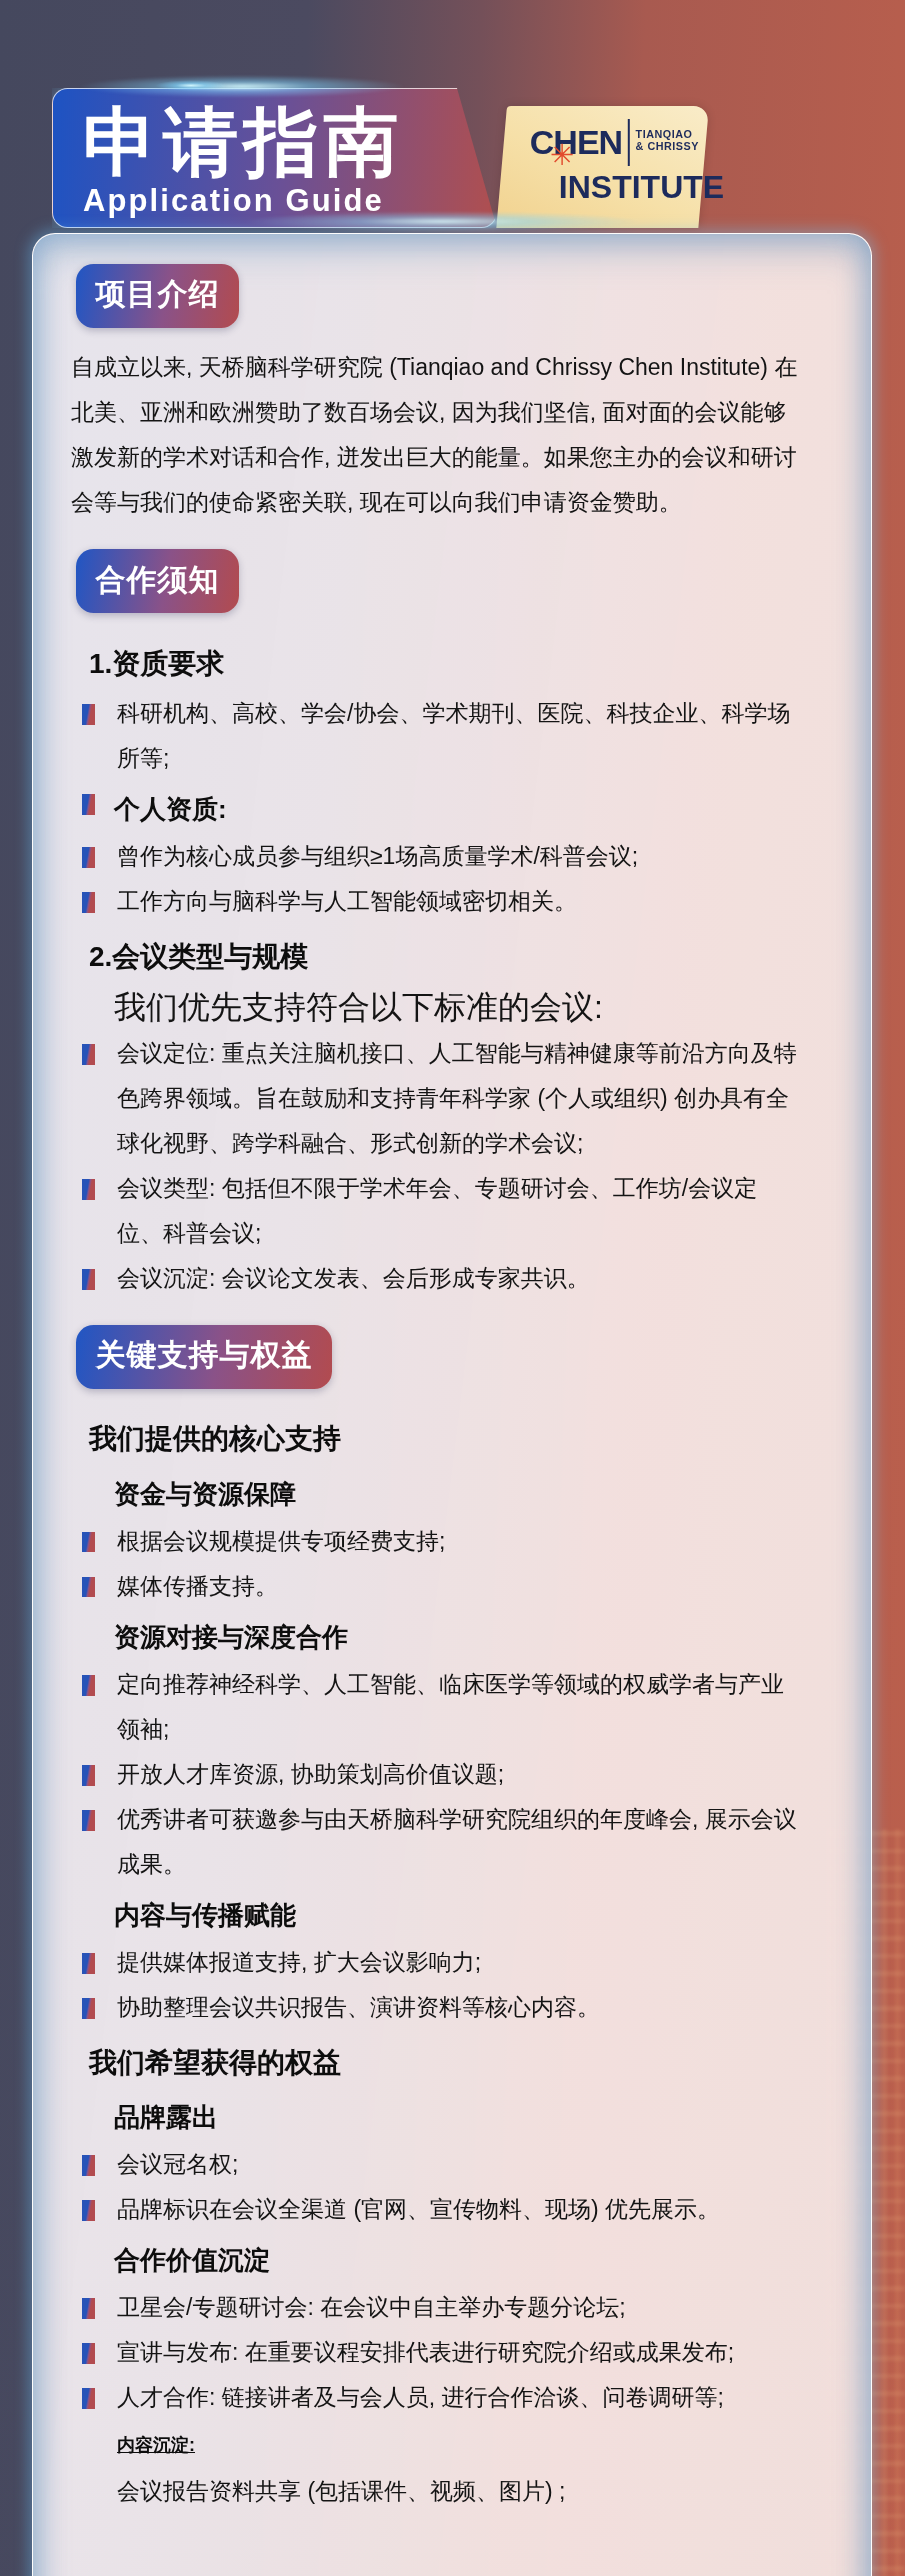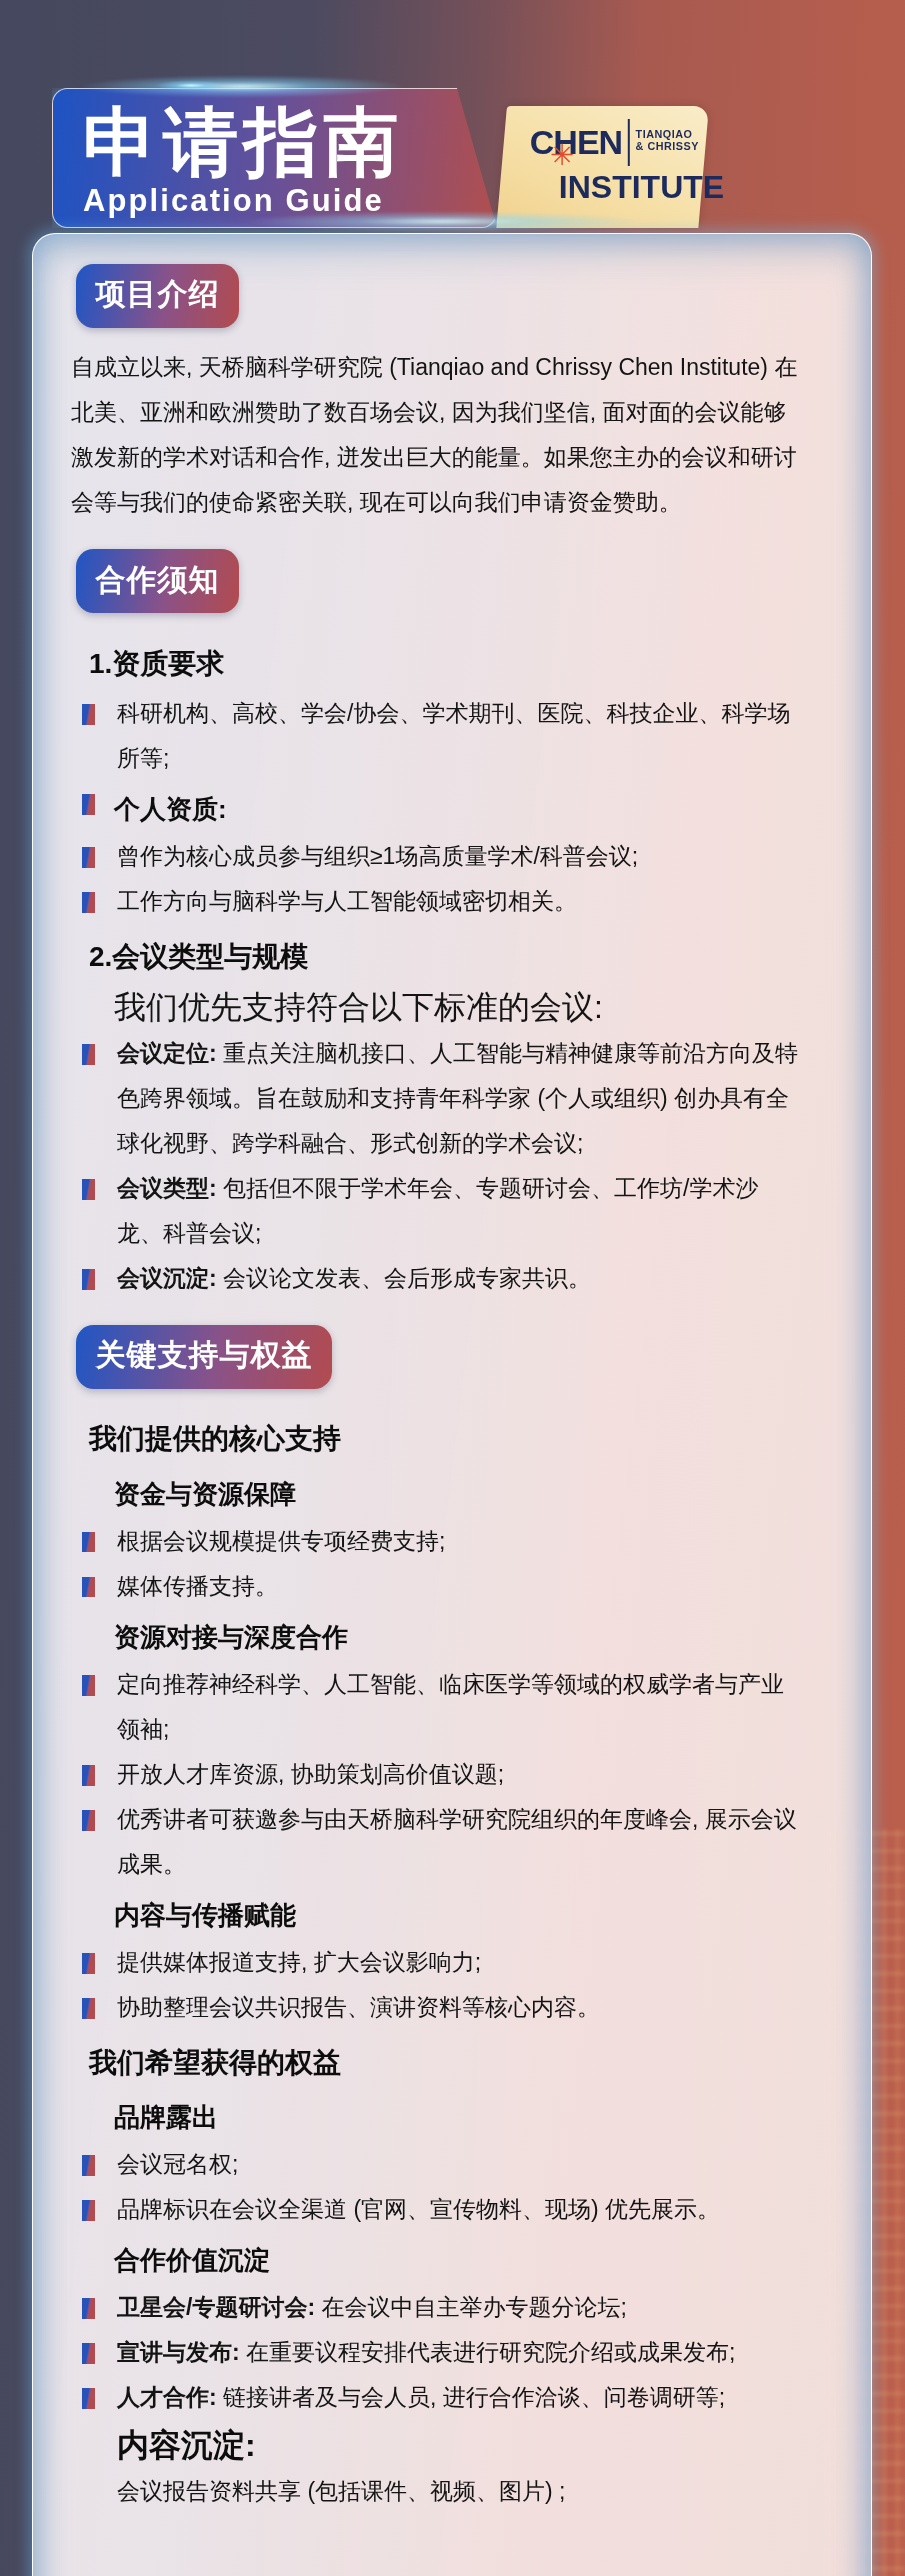--- a/index.html
+++ b/index.html
@@ -63,28 +63,28 @@
       padding-top:6.2px;color:#141414;}
 
   .badge{display:inline-block;margin:24px 0 17.5px 43px;padding:10.3px 19.6px 12.4px;
       font-size:30px;font-weight:800;letter-spacing:1px;color:#ffffff;border-radius:17.5px;
       background:linear-gradient(100deg,#2056c4 0%, #8a5288 55%, #b24b4f 100%);
       box-shadow:0 2.1px 7.2px rgba(40,40,80,.25);}
 
   .pg{margin:0 72px 0 38px;font-size:23px;line-height:45px;}
   .h1{margin:7.2px 72px 1px 56px;font-size:28px;line-height:52px;font-weight:800;color:#0d0d0d;}
   .h2{margin:4.1px 72px 0 81px;font-size:26px;line-height:49px;font-weight:800;color:#0d0d0d;}
-  .h3{margin:2.1px 72px 0 84px;font-size:32px;line-height:47px;font-weight:800;color:#0d0d0d;}
+  .h3{margin:2.1px 72px 0 84px;font-size:18px;line-height:47px;font-weight:800;color:#0d0d0d;text-decoration:underline;}
   .sub{margin:0 72px 0 81px;font-size:32px;line-height:47px;}
   .pl{margin:0 72px 0 84px;font-size:23px;line-height:45px;}
 
   .li{position:relative;margin:0 72px 0 49px;padding-left:35px;font-size:23px;line-height:45px;}
   .li .sq{position:absolute;left:0;top:13.4px;width:13.4px;height:20.6px;
       background:linear-gradient(100deg,#2753b8 0%, #2753b8 42%, #8a5288 52%, #b24b4f 62%, #b24b4f 100%);}
-  .li .lb{font-weight:700;}
+  .li .lb{font-weight:400;}
 </style>
 </head>
 <body>
 
 <div id="bg"></div>
 <div id="city-right"></div>
 
 <div id="banner">
   <div id="banner-inner">
     <div id="title-zh">申请指南</div>
@@ -121,21 +121,21 @@
     <div class="badge">合作须知</div>
     <div class="h1">1.资质要求</div>
     <div class="li"><span class="sq"></span><span class="bt"><span>科研机构、高校、学会/协会、学术期刊、医院、科技企业、科学场所等;</span></span></div>
     <div class="li"><span class="sq"></span></div>
     <div class="h2">个人资质:</div>
     <div class="li"><span class="sq"></span><span class="bt"><span>曾作为核心成员参与组织≥1场高质量学术/科普会议;</span></span></div>
     <div class="li"><span class="sq"></span><span class="bt"><span>工作方向与脑科学与人工智能领域密切相关。</span></span></div>
     <div class="h1">2.会议类型与规模</div>
     <div class="sub">我们优先支持符合以下标准的会议:</div>
     <div class="li"><span class="sq"></span><span class="bt"><b class="lb">会议定位: </b><span>重点关注脑机接口、人工智能与精神健康等前沿方向及特色跨界领域。旨在鼓励和支持青年科学家 (个人或组织) 创办具有全球化视野、跨学科融合、形式创新的学术会议;</span></span></div>
-    <div class="li"><span class="sq"></span><span class="bt"><b class="lb">会议类型: </b><span>包括但不限于学术年会、专题研讨会、工作坊/学术沙龙、科普会议;</span></span></div>
+    <div class="li"><span class="sq"></span><span class="bt"><b class="lb">会议类型: </b><span>包括但不限于学术年会、专题研讨会、工作坊/会议定位、科普会议;</span></span></div>
     <div class="li"><span class="sq"></span><span class="bt"><b class="lb">会议沉淀: </b><span>会议论文发表、会后形成专家共识。</span></span></div>
   </section>
 
   <section>
     <div class="badge">关键支持与权益</div>
     <div class="h1">我们提供的核心支持</div>
     <div class="h2">资金与资源保障</div>
     <div class="li"><span class="sq"></span><span class="bt"><span>根据会议规模提供专项经费支持;</span></span></div>
     <div class="li"><span class="sq"></span><span class="bt"><span>媒体传播支持。</span></span></div>
     <div class="h2">资源对接与深度合作</div>

